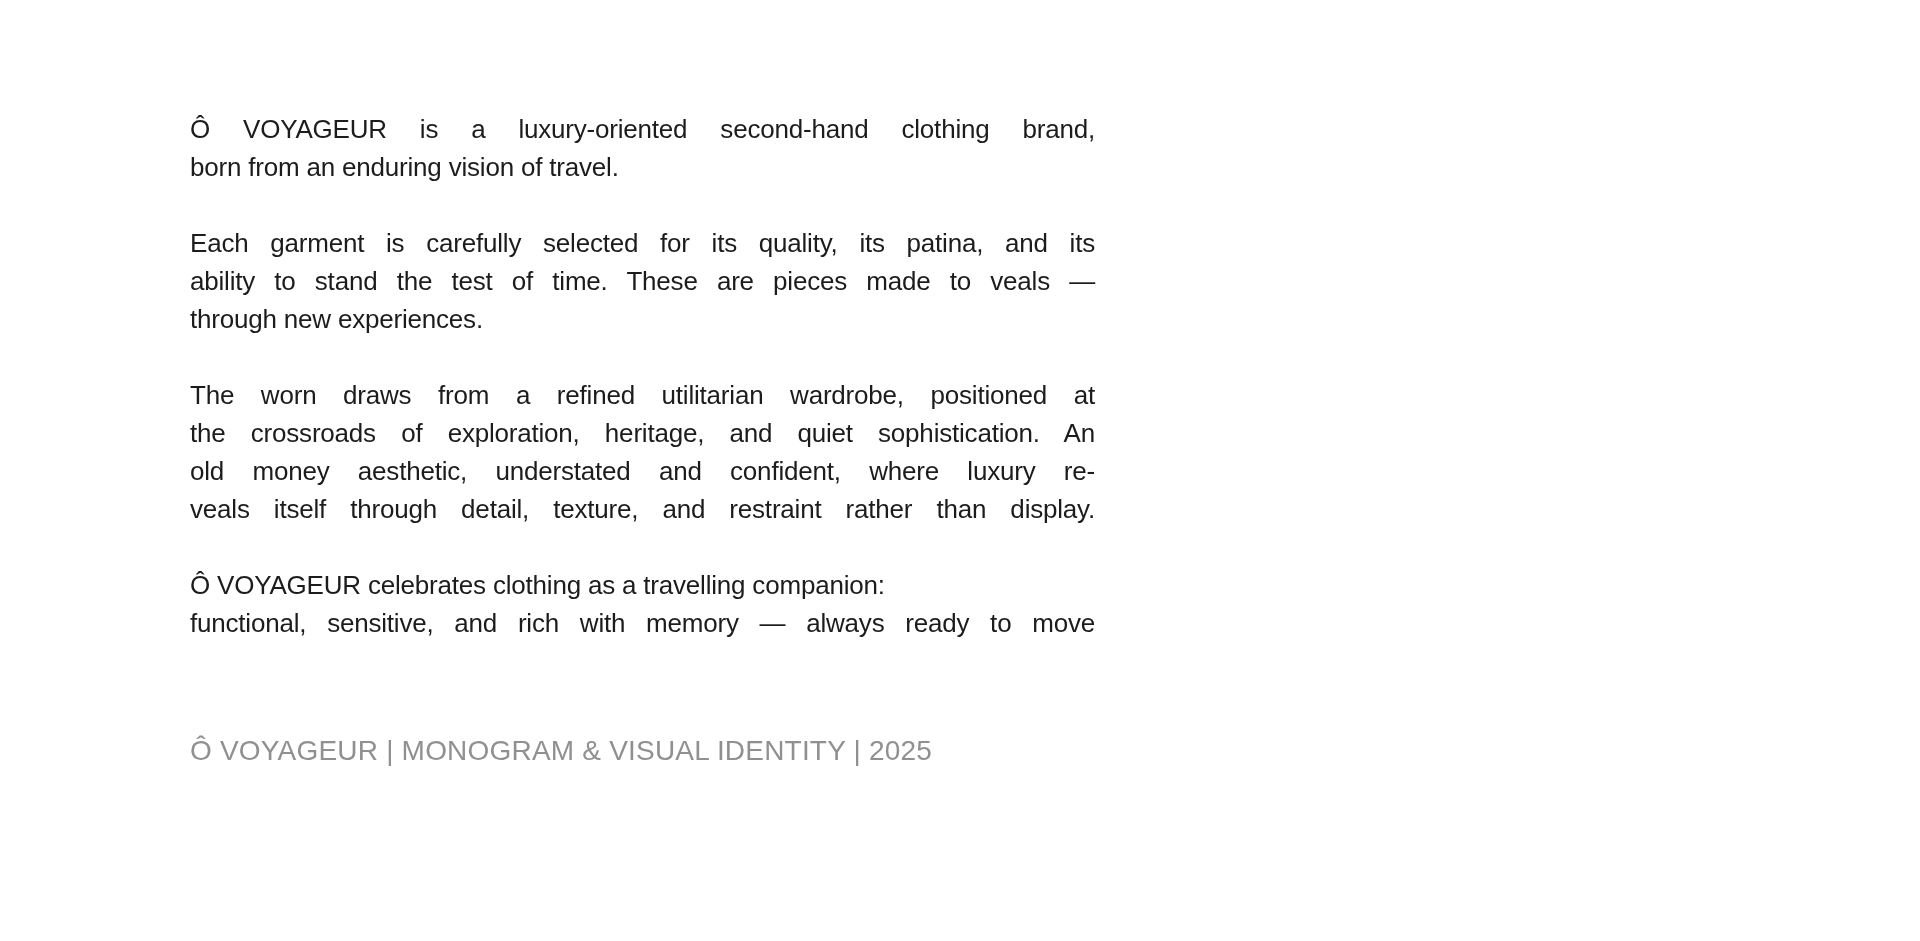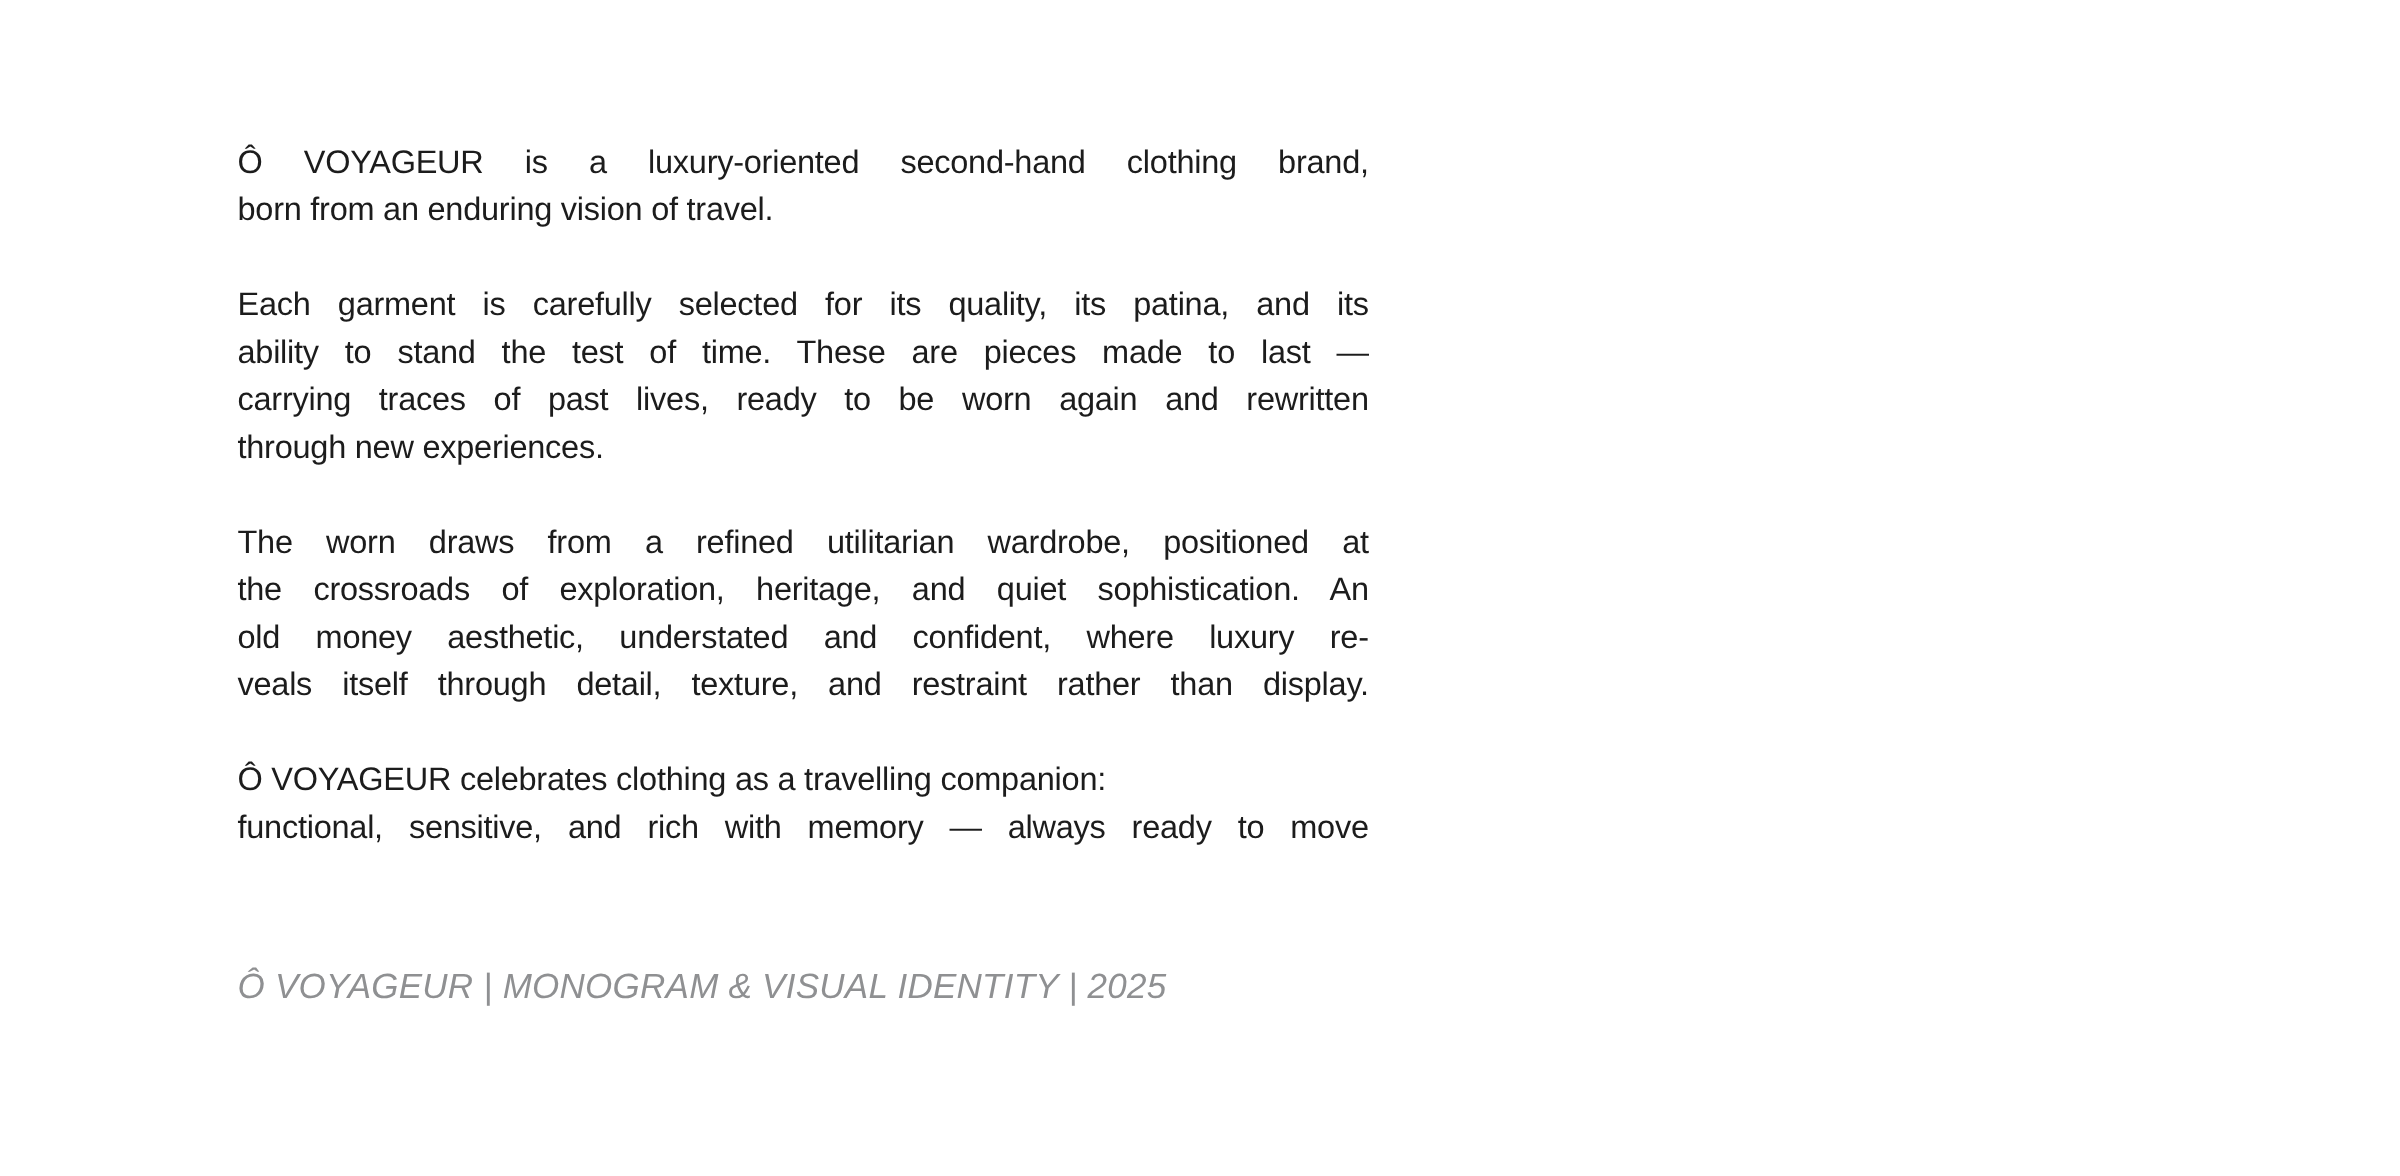--- a/index.html
+++ b/index.html
@@ -44,41 +44,39 @@
     text-align-last: justify;
   }
   
   .line.l {
     text-align: center;
     text-align-last: left;
   }
   .caption {
     margin-top: 90px;
     color: #8f9092;
-    font-style: italic;
     font-size: 28px;
     line-height: 38px;
     letter-spacing: 0.2px;
   }
 </style>
 </head>
 <body>
 
 <div class="slide">
   <div class="statement">
 
     <p class="para">
       <span class="line j">Ô VOYAGEUR is a luxury-oriented second-hand clothing brand,</span>
       <span class="line l">born from an enduring vision of travel.</span>
     </p>
 
     <p class="para">
       <span class="line j">Each garment is carefully selected for its quality, its patina, and its</span>
-      <span class="line j">ability to stand the test of time. These are pieces made to last —</span>
-      <span class="line j">carrying traces of past lives, ready to be worn again and rewritten</span>
+      <span class="line j">ability to stand the test of time. These are pieces made to veals —</span>
       <span class="line l">through new experiences.</span>
     </p>
 
     <p class="para">
       <span class="line j">The worn draws from a refined utilitarian wardrobe, positioned at</span>
       <span class="line j">the crossroads of exploration, heritage, and quiet sophistication. An</span>
       <span class="line j">old money aesthetic, understated and confident, where luxury re-</span>
       <span class="line j">veals itself through detail, texture, and restraint rather than display.</span>
     </p>
 

